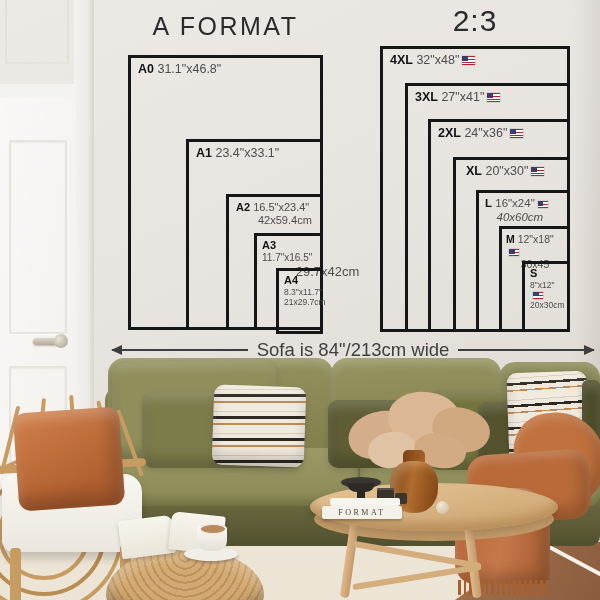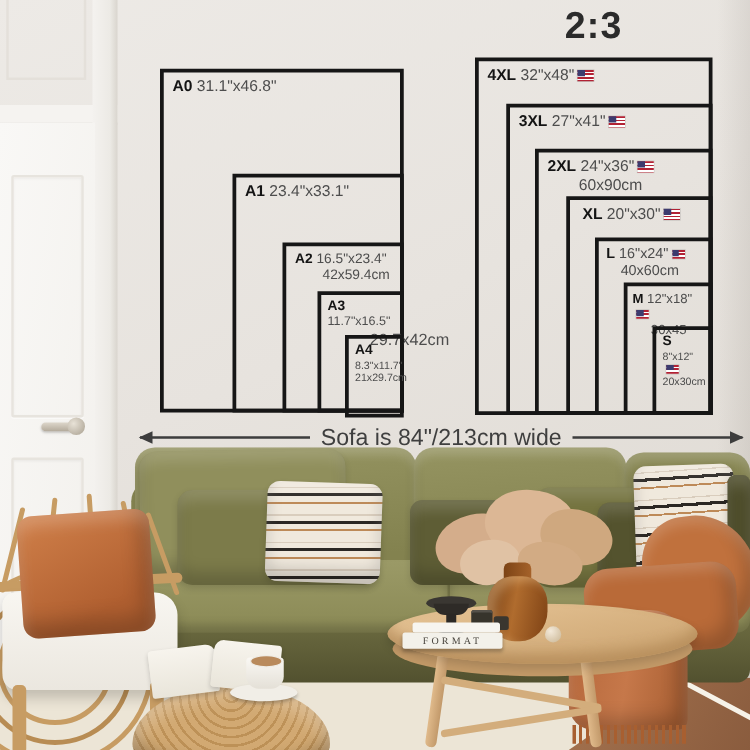--- a/index.html
+++ b/index.html
@@ -190,20 +190,21 @@
   <div class="abs bowl-stem"></div>
   <div class="abs bowl-foot"></div>
   <div class="abs candle"></div>
   <div class="abs candle2"></div>
   <div class="abs book-top"></div>
   <div class="abs book-design">
       <span>FORMAT</span>
     </div>
   <div class="abs ball"></div>
 
+  <div class="abs chart-title" style="left:128px;top:12px;width:195px;font-size:25px;letter-spacing:2.5px;">A FORMAT</div>
 
   <div class="abs size-rect" style="left:128px;top:55px;width:195px;height:275px;">
     <div class="lbl fs12">
         <div class="l1"><span class="tag">A0</span> <span>31.1"x46.8"</span></div>
       </div>
   </div>
   <div class="abs size-rect" style="left:186px;top:139px;width:137px;height:191px;">
     <div class="lbl fs12">
         <div class="l1"><span class="tag">A1</span> <span>23.4"x33.1"</span></div>
       </div>
@@ -221,47 +222,46 @@
       </div>
   </div>
   <div class="abs size-rect stack" style="left:276px;top:268px;width:47px;height:66px;">
     <div class="lbl" style="padding:3px 2px 0 5px;">
         <span class="tag">A4</span>
     <div class="l1b">8.3"x11.7"</div>
     <div class="l2">21x29.7cm</div>
       </div>
   </div>
 
-  <div class="abs chart-title" style="left:380px;top:4px;width:190px;font-size:30px;letter-spacing:1px;font-weight:bold;">2:3</div>
+  <div class="abs chart-title" style="left:380px;top:4px;width:190px;font-size:30px;letter-spacing:1px;">2:3</div>
 
   <div class="abs size-rect" style="left:380px;top:46px;width:190px;height:286px;">
     <div class="lbl fs12">
         <div class="l1"><span class="tag">4XL</span> <span>32"x48"</span><span class="flag"></span></div>
       </div>
   </div>
   <div class="abs size-rect" style="left:405px;top:83px;width:165px;height:249px;">
     <div class="lbl fs12">
         <div class="l1"><span class="tag">3XL</span> <span>27"x41"</span><span class="flag"></span></div>
       </div>
   </div>
   <div class="abs size-rect" style="left:428px;top:119px;width:142px;height:213px;">
     <div class="lbl fs12">
         <div class="l1"><span class="tag">2XL</span> <span>24"x36"</span><span class="flag"></span></div>
-    <div class="l2">60x90cm</div>
       </div>
   </div>
   <div class="abs size-rect" style="left:453px;top:157px;width:117px;height:175px;">
     <div class="lbl fs12" style="padding-left:10px;">
         <div class="l1"><span class="tag">XL</span> <span>20"x30"</span><span class="flag"></span></div>
       </div>
   </div>
   <div class="abs size-rect" style="left:476px;top:190px;width:94px;height:142px;">
     <div class="lbl" style="font-size:11.5px;padding-left:6px;">
         <div class="l1"><span class="tag">L</span> <span>16"x24"</span><span class="flag flag-s"></span></div>
-    <div class="l2" style="padding-left:1em;">40x60cm</div>
+    <div class="l2" style="padding-left:1em;font-style:italic;">40x60cm</div>
       </div>
   </div>
   <div class="abs size-rect" style="left:499px;top:226px;width:71px;height:106px;">
     <div class="lbl" style="font-size:10.5px;padding-left:4px;">
         <div class="l1"><span class="tag">M</span> <span>12"x18"</span><span class="flag flag-s"></span></div>
     <div class="l2" style="padding-left:1.4em;">30x45</div>
       </div>
   </div>
   <div class="abs size-rect stack" style="left:522px;top:261px;width:48px;height:71px;">
     <div class="lbl" style="padding:3px 1px 0 5px;">

